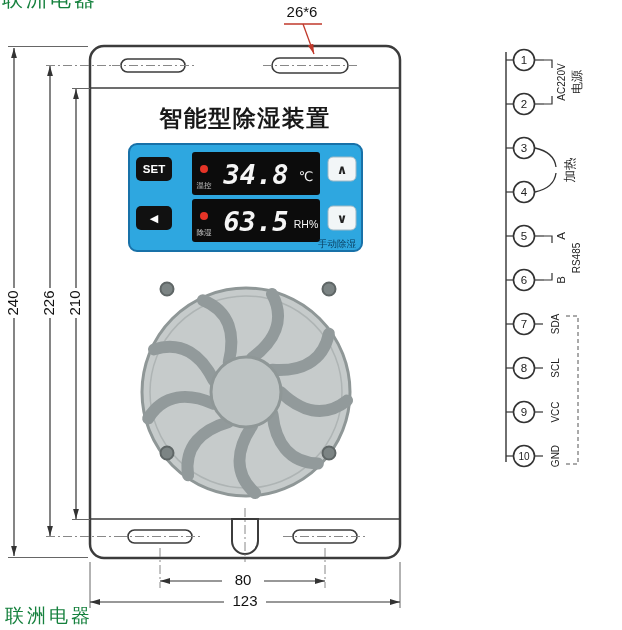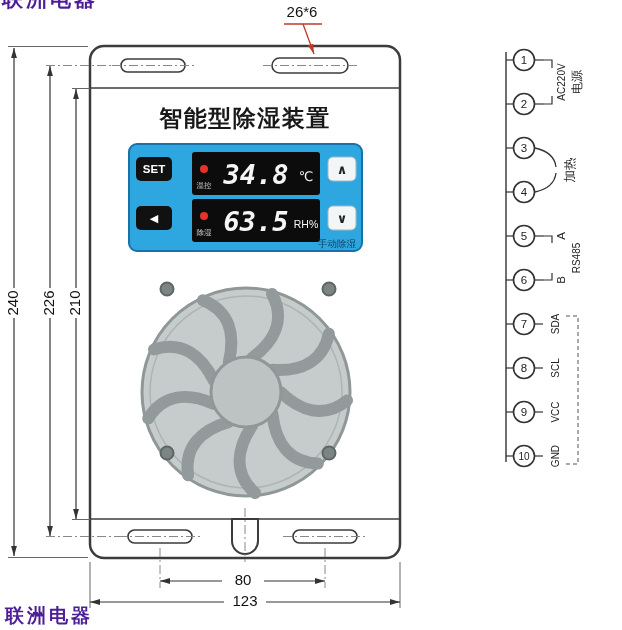--- a/index.html
+++ b/index.html
@@ -1,21 +1,21 @@
 <!DOCTYPE html>
 <html><head>
 <meta charset="utf-8">
 <style>
   html,body{margin:0;padding:0;background:#fff;}
   .canvas{
     position:relative;width:622px;height:630px;background:#ffffff;overflow:hidden;
     font-family:"Liberation Sans","DejaVu Sans",sans-serif;
   }
   .canvas svg{position:absolute;left:0;top:0;}
-  .wm{position:absolute;color:#4c1d95;letter-spacing:3px;font-weight:bold;}
+  .wm{position:absolute;color:#15803d;letter-spacing:3px;font-weight:normal;}
   .wm-top{top:-15px;left:2px;font-size:21px;}
   .wm-bottom{top:603px;left:5px;font-size:19px;}
   text{font-family:"Liberation Sans","DejaVu Sans",sans-serif;}
   .dimtxt{font-size:15px;fill:#111;}
   .seg{font-family:"DejaVu Sans Mono","Liberation Mono",monospace;font-weight:bold;font-style:italic;fill:#f5f5f5;}
 </style>
 </head>
 <body>
 
 <div class="canvas">

